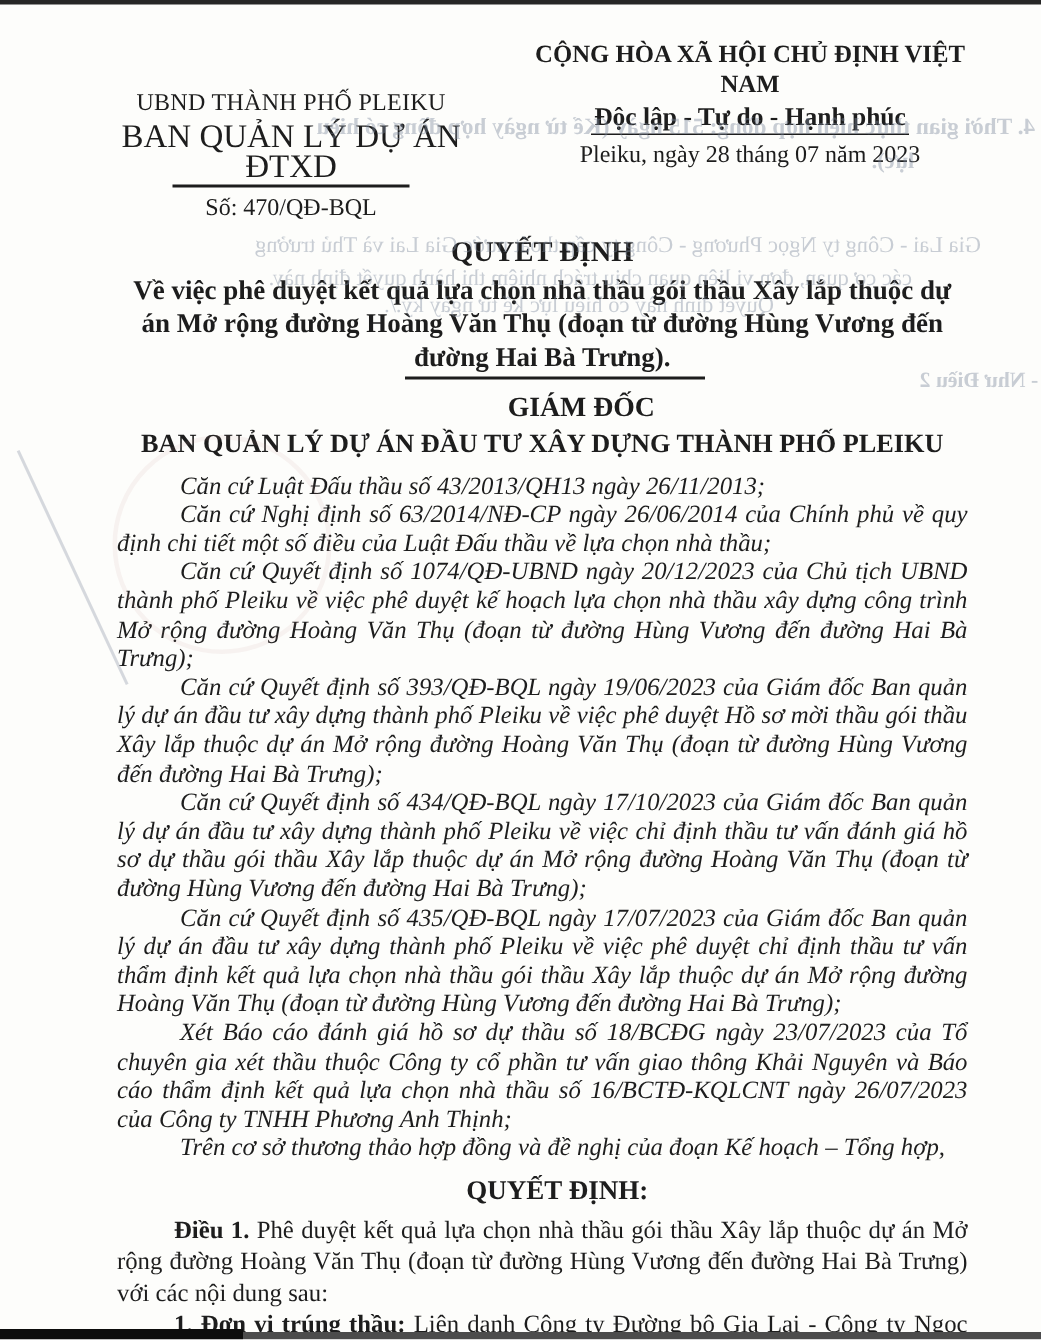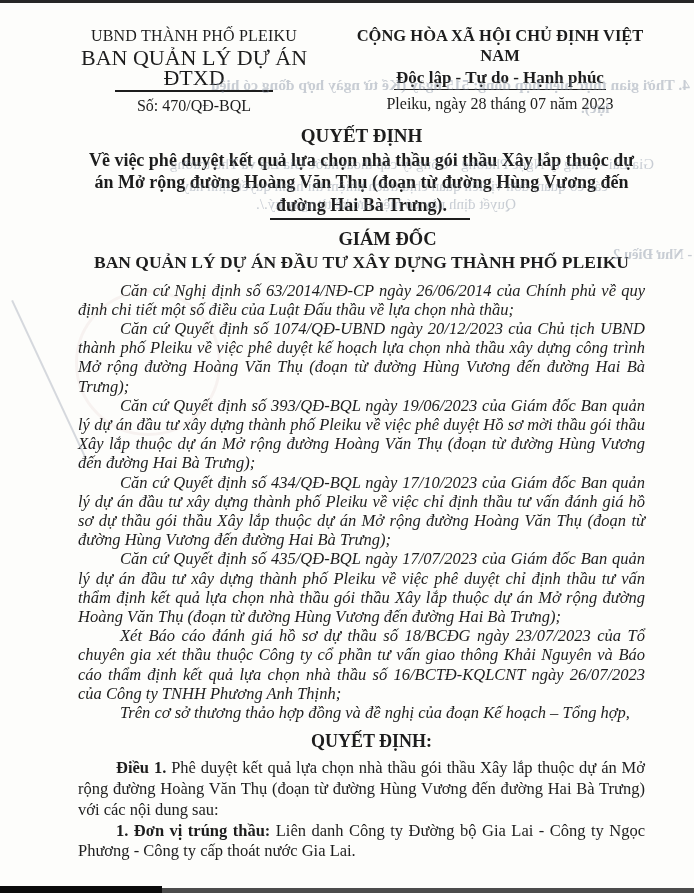--- a/index.html
+++ b/index.html
@@ -41,21 +41,21 @@
   .g5 { right:178px; top:196px; font-size:15px; font-weight:normal; }
   .g6 { right:2px;   top:246px; font-size:14.5px; }
   .ghost-stamp {
     position:absolute; left:75px; top:290px; width:140px; height:140px;
     border-radius:50%; border:3px solid rgba(195,150,150,0.10);
     pointer-events:none;
   }
 
   
   .hdr { display:flex; padding:26px 30px 0 58px; }
-  .hdr-left { width:272px; text-align:center; }
+  .hdr-left { width:272px; text-align:center;margin-top:33px; }
   .hl1 { font-size:16px; line-height:20px; letter-spacing:0.2px; }
   .hl2 { font-size:22px; line-height:20px; font-weight:normal; margin-top:2px; }
   .hl2-rule { width:158px; height:1.5px; background:#1d1d1d; margin:2px auto 0; }
   .hl3 { font-size:16px; line-height:20px; margin-top:4px; }
   .hdr-right { flex:1; text-align:center; padding-left:6px; }
   .hr1 { font-size:16.5px; line-height:20px; font-weight:bold; }
   .hr2 { display:inline-block; font-size:17px; line-height:20px; font-weight:bold;
          border-bottom:1.6px solid #1d1d1d; padding:0 2px 1px; margin-top:2px; }
   .hr3 { font-size:16px; line-height:20px; margin-top:4px;text-align:center; }
 
@@ -114,20 +114,21 @@
 
   <section class="title-block">
     <div class="doc-type">QUYẾT ĐỊNH</div>
     <p class="subject">Về việc phê duyệt kết quả lựa chọn nhà thầu gói thầu Xây lắp thuộc dự án Mở rộng đường Hoàng Văn Thụ (đoạn từ đường Hùng Vương đến đường Hai Bà Trưng).</p>
     <div class="subject-rule"></div>
     <div class="role">GIÁM ĐỐC</div>
     <div class="org">BAN QUẢN LÝ DỰ ÁN ĐẦU TƯ XÂY DỰNG THÀNH PHỐ PLEIKU</div>
   </section>
 
   <section class="preamble">
+    <p>Căn cứ Luật Đấu thầu số 43/2013/QH13 ngày 26/11/2013;</p>
     <p>Căn cứ Nghị định số 63/2014/NĐ-CP ngày 26/06/2014 của Chính phủ về quy định chi tiết một số điều của Luật Đấu thầu về lựa chọn nhà thầu;</p>
     <p>Căn cứ Quyết định số 1074/QĐ-UBND ngày 20/12/2023 của Chủ tịch UBND thành phố Pleiku về việc phê duyệt kế hoạch lựa chọn nhà thầu xây dựng công trình Mở rộng đường Hoàng Văn Thụ (đoạn từ đường Hùng Vương đến đường Hai Bà Trưng);</p>
     <p>Căn cứ Quyết định số 393/QĐ-BQL ngày 19/06/2023 của Giám đốc Ban quản lý dự án đầu tư xây dựng thành phố Pleiku về việc phê duyệt Hồ sơ mời thầu gói thầu Xây lắp thuộc dự án Mở rộng đường Hoàng Văn Thụ (đoạn từ đường Hùng Vương đến đường Hai Bà Trưng);</p>
     <p>Căn cứ Quyết định số 434/QĐ-BQL ngày 17/10/2023 của Giám đốc Ban quản lý dự án đầu tư xây dựng thành phố Pleiku về việc chỉ định thầu tư vấn đánh giá hồ sơ dự thầu gói thầu Xây lắp thuộc dự án Mở rộng đường Hoàng Văn Thụ (đoạn từ đường Hùng Vương đến đường Hai Bà Trưng);</p>
     <p>Căn cứ Quyết định số 435/QĐ-BQL ngày 17/07/2023 của Giám đốc Ban quản lý dự án đầu tư xây dựng thành phố Pleiku về việc phê duyệt chỉ định thầu tư vấn thẩm định kết quả lựa chọn nhà thầu gói thầu Xây lắp thuộc dự án Mở rộng đường Hoàng Văn Thụ (đoạn từ đường Hùng Vương đến đường Hai Bà Trưng);</p>
     <p>Xét Báo cáo đánh giá hồ sơ dự thầu số 18/BCĐG ngày 23/07/2023 của Tổ chuyên gia xét thầu thuộc Công ty cổ phần tư vấn giao thông Khải Nguyên và Báo cáo thẩm định kết quả lựa chọn nhà thầu số 16/BCTĐ-KQLCNT ngày 26/07/2023 của Công ty TNHH Phương Anh Thịnh;</p>
     <p>Trên cơ sở thương thảo hợp đồng và đề nghị của đoạn Kế hoạch – Tổng hợp,</p>
   </section>
 
   <div class="decides">QUYẾT ĐỊNH:</div>

